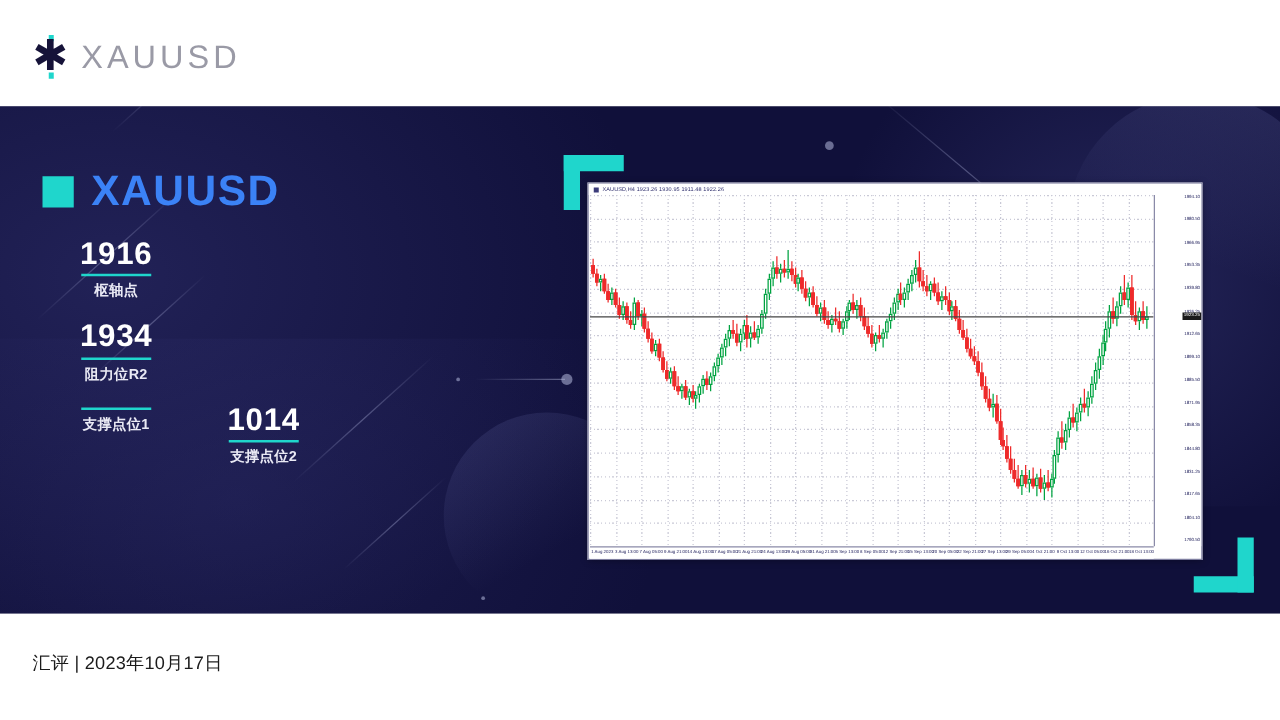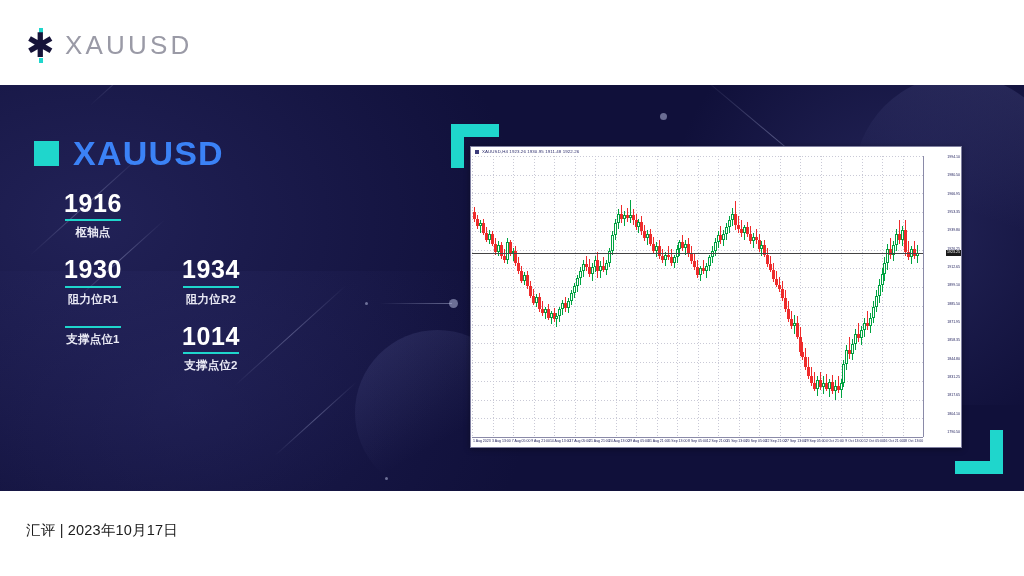--- a/index.html
+++ b/index.html
@@ -139,25 +139,20 @@
 
   <div class="pivots">
     <div class="pv-row">
       <div class="pv-cell">
         <div class="pv-num">1916</div>
         <div class="pv-rule"></div>
         <div class="pv-lbl">枢轴点</div>
       </div>
     </div>
     <div class="pv-row">
-      <div class="pv-cell">
-        <div class="pv-num">1930</div>
-        <div class="pv-rule"></div>
-        <div class="pv-lbl">阻力位R1</div>
-      </div>
       <div class="pv-cell">
         <div class="pv-num">1934</div>
         <div class="pv-rule"></div>
         <div class="pv-lbl">阻力位R2</div>
       </div>
     </div>
     <div class="pv-row">
       <div class="pv-cell">
         <div class="pv-rule"></div>
         <div class="pv-lbl">支撑点位1</div>

